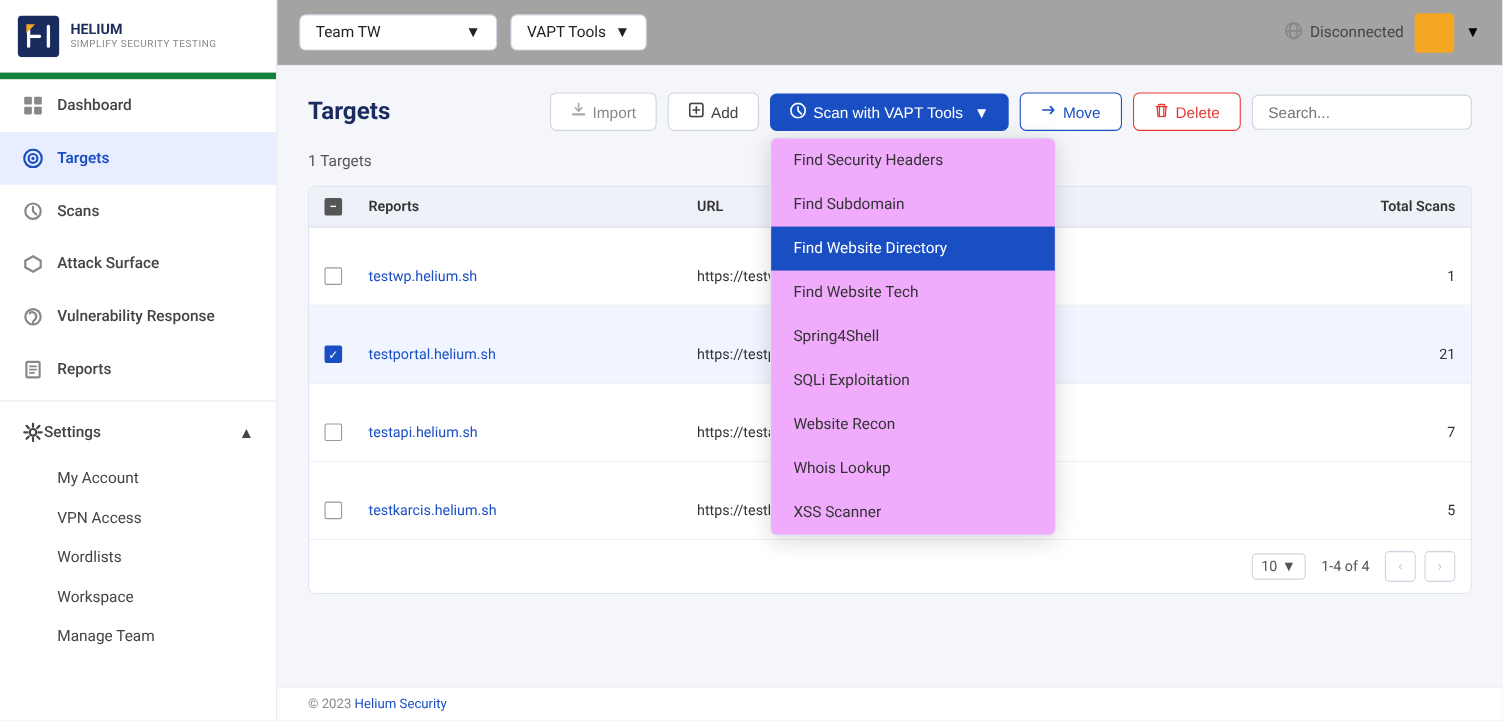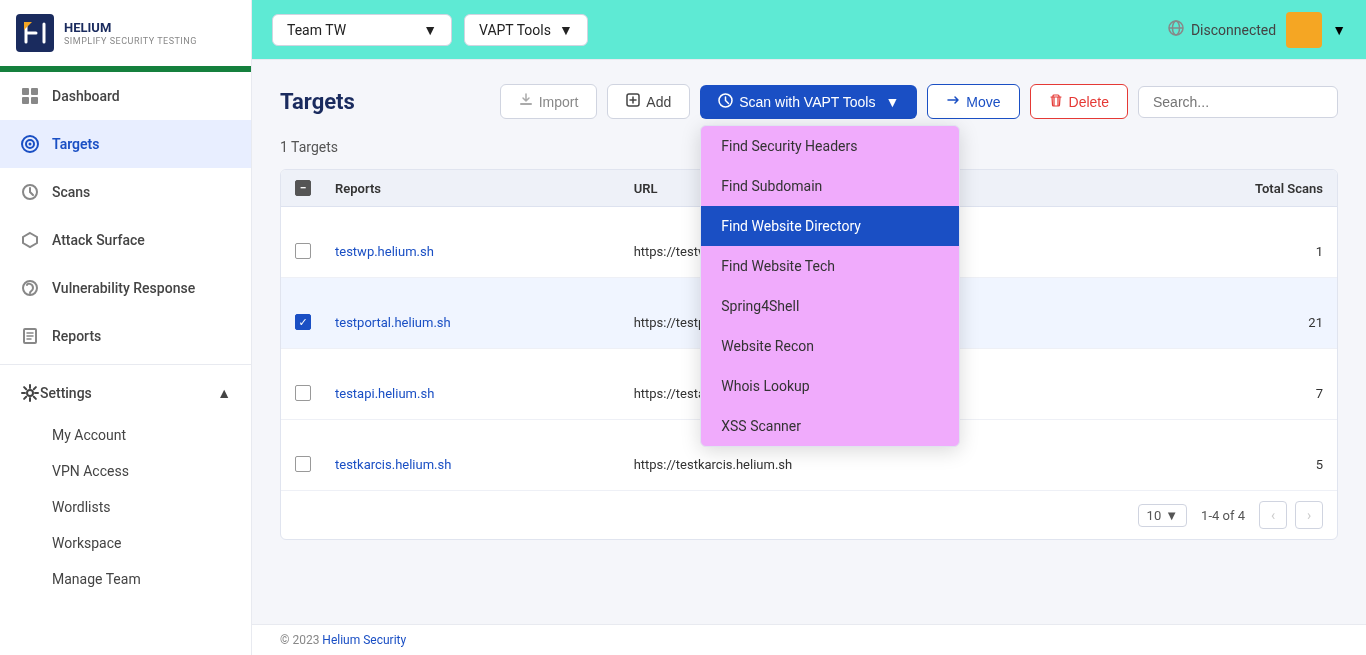--- a/index.html
+++ b/index.html
@@ -20,21 +20,21 @@
     .settings-item .chevron { margin-left: auto; }
 
     .sub-nav-item { padding: 10px 20px 10px 52px; cursor: pointer; color: #444; font-size: 14px; }
 
     .sidebar-divider { height: 1px; background: #e8eaf0; margin: 4px 0; }
 
     
     .main { flex: 1; display: flex; flex-direction: column; overflow: hidden; }
 
     
-    .topbar { background: #5eead4; border-bottom: 1px solid #e8eaf0; padding: 8px 20px; display: flex; align-items: center; gap: 12px; height: 60px; }
+    .topbar { background: #a3a3a3; border-bottom: 1px solid #e8eaf0; padding: 8px 20px; display: flex; align-items: center; gap: 12px; height: 60px; }
     .team-select { border: 1px solid #d0d4e0; border-radius: 6px; padding: 7px 14px; font-size: 14px; color: #222; background: #fff; display: flex; align-items: center; gap: 8px; cursor: pointer; min-width: 180px; }
     .vapt-select { border: 1px solid #d0d4e0; border-radius: 6px; padding: 7px 14px; font-size: 14px; color: #222; background: #fff; display: flex; align-items: center; gap: 8px; cursor: pointer; }
     .topbar-right { margin-left: auto; display: flex; align-items: center; gap: 10px; }
     .disconnected-btn { display: flex; align-items: center; gap: 6px; color: #444; font-size: 14px; }
     .orange-btn { width: 36px; height: 36px; background: #f5a623; border-radius: 4px; cursor: pointer; }
 
     
     .content { flex: 1; padding: 24px 28px; overflow-y: auto; position: relative; }
 
     .page-header { display: flex; align-items: center; gap: 12px; margin-bottom: 20px; }
@@ -264,20 +264,23 @@
             <div class="dropdown-item active">
               <span>Find Website Directory</span>
             </div>
             <div class="dropdown-item">
               <span>Find Website Tech</span>
             </div>
             <div class="dropdown-item">
               <span>Spring4Shell</span>
             </div>
             <div class="dropdown-item">
+              <span>SQLi Exploitation</span>
+            </div>
+            <div class="dropdown-item">
               <span>Website Recon</span>
             </div>
             <div class="dropdown-item">
               <span>Whois Lookup</span>
             </div>
             <div class="dropdown-item">
               <span>XSS Scanner</span>
             </div>
           </div>
         </div>

